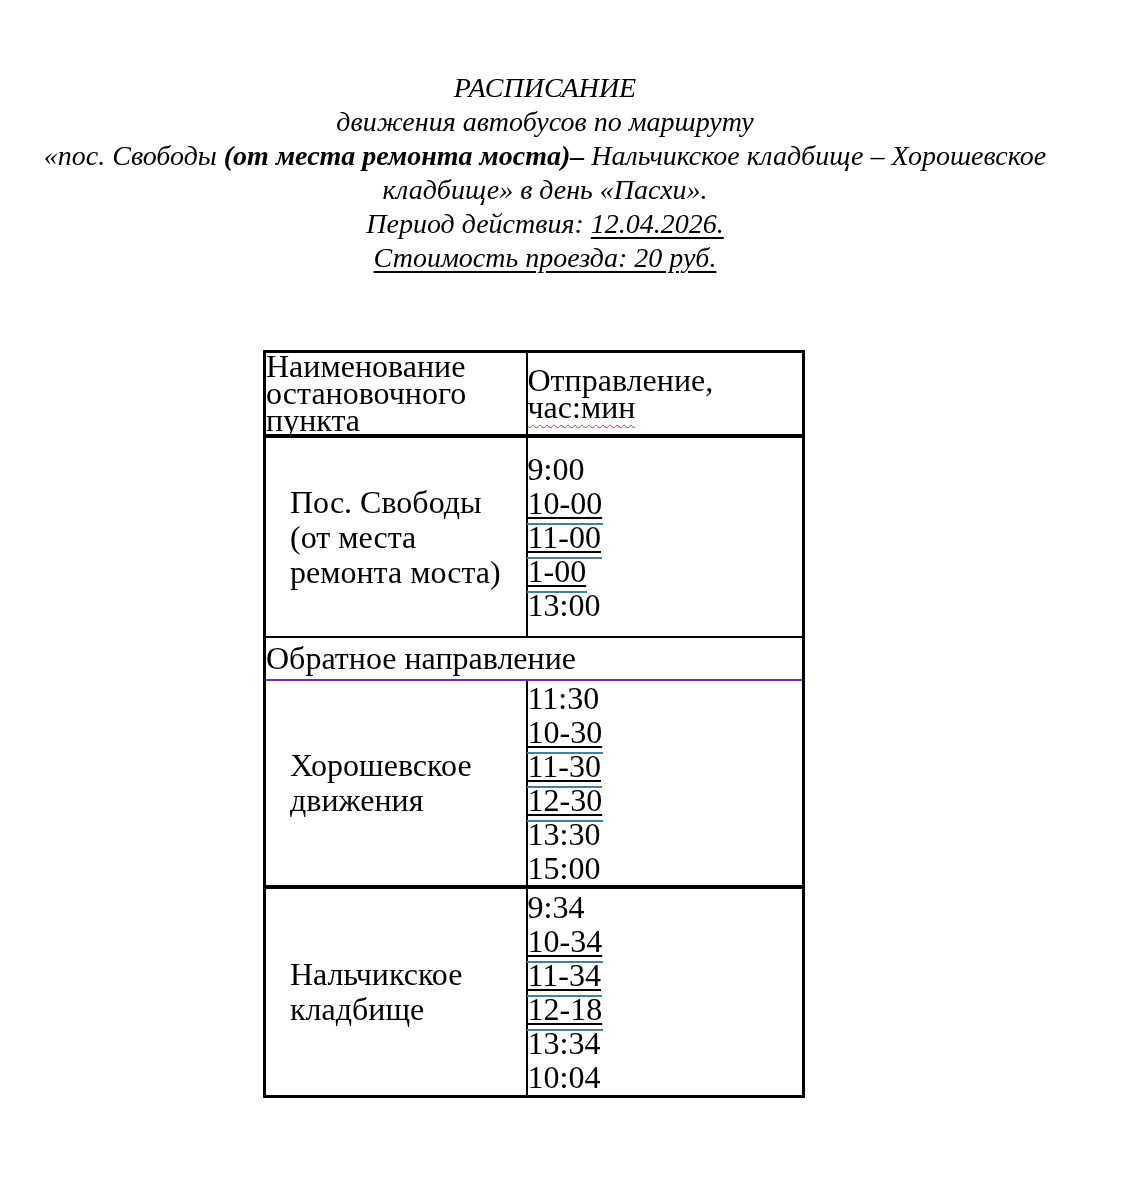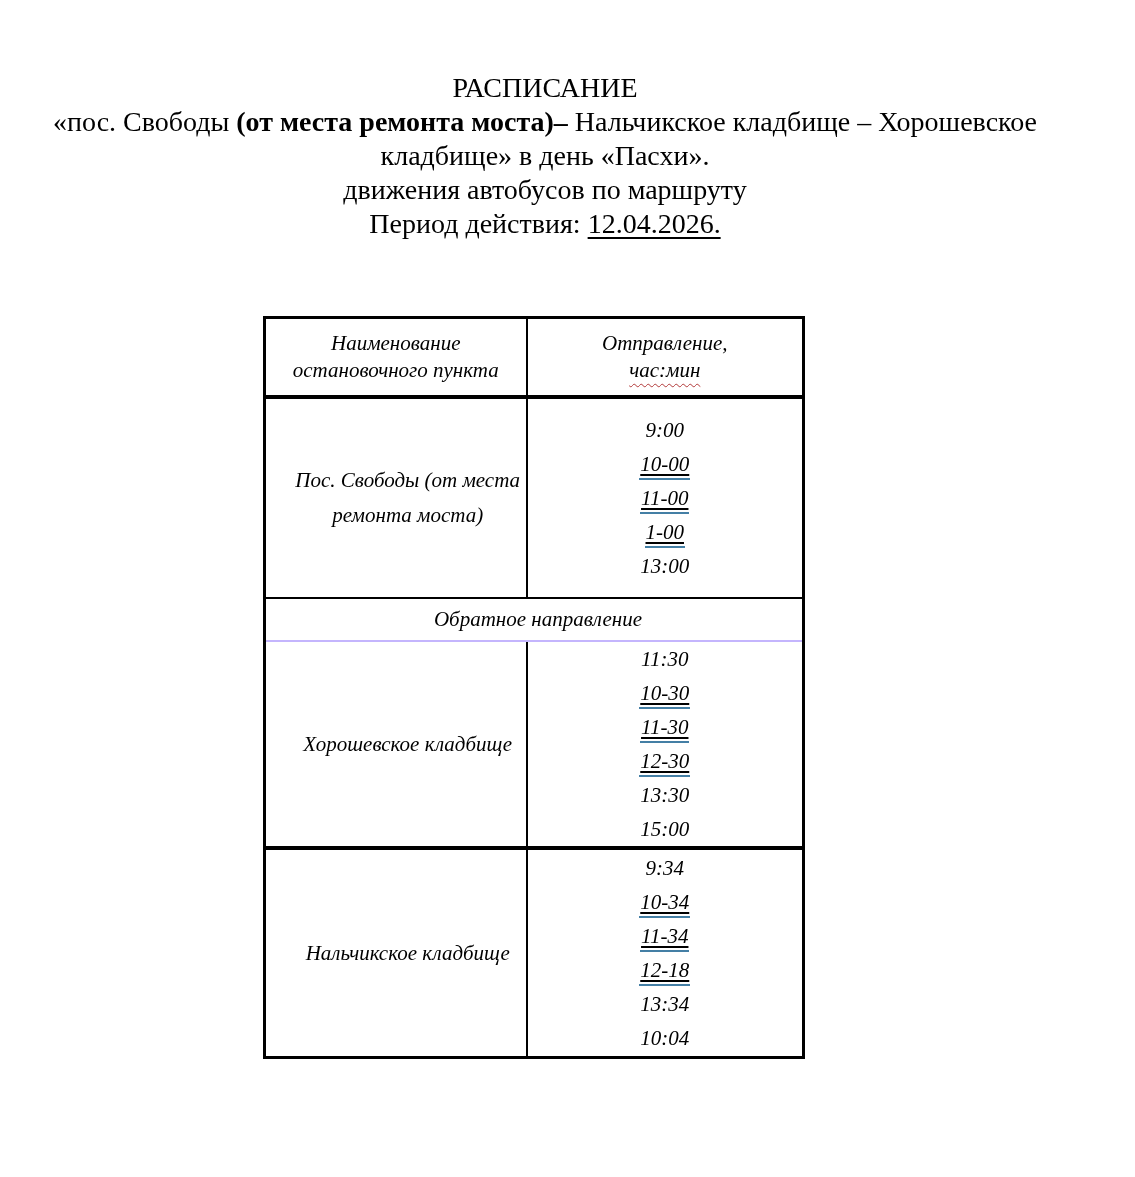--- a/index.html
+++ b/index.html
@@ -14,57 +14,54 @@
     color: #000000;
     overflow: hidden;
   }
   .doc-header {
     width: 1090px;
     padding-top: 71px;
     text-align: center;
     font-size: 28px;
     line-height: 34px;
   }
-  .doc-header .line { white-space: pre-wrap; }
+  .doc-header .line { white-space: pre-wrap; font-style: italic; }
   .bold { font-weight: bold; }
   .u-black {
     text-decoration: underline;
     text-decoration-thickness: 2px;
     text-underline-offset: 4px;
   }
   table.schedule {
     border-collapse: collapse;
     table-layout: fixed;
     margin: 75px 0 0 263px;
     border: 3px solid #000;
   }
   col.c1 { width: 262px; }
   col.c2 { width: 277px; }
   td {
     border: 2px solid #000;
-    text-align: center;
     vertical-align: middle;
-    font-size: 21px;
+    font-size: 32px;
     padding: 0;
-    font-style: italic;
   }
   tr.thead td {
     height: 76px;
     line-height: 27px;
     border-top: 3px solid #000;
     border-bottom: 4px solid #000;
   }
   tr.row-out td  { height: 198px; }
   tr.row-back1 td { height: 197px; border-bottom: 4px solid #000; }
   tr.row-back2 td { height: 206px; border-bottom: 3px solid #000; }
   tr.divider td {
     height: 41px;
     line-height: 41px;
-    border-bottom: 2px solid #c4b5fd;
-    padding-left: 8px;
+    border-bottom: 2px solid #6d28d9;
   }
   td.stop-name { line-height: 35px; padding-left: 24px; }
   .time-line { height: 34px; line-height: 34px; }
   .sq {
     text-decoration-line: underline;
     text-decoration-style: wavy;
     text-decoration-color: #b23a3a;
     text-decoration-thickness: 1px;
     text-underline-offset: 6px;
   }
@@ -82,23 +79,24 @@
     bottom: -4px;
     height: 2px;
     background: #447fa5;
   }
 </style>
 </head>
 <body>
 
 <div class="doc-header">
   <div class="line">РАСПИСАНИЕ</div>
+  <div class="line">движения автобусов по маршруту</div>
   <div class="line"><span>«пос. Свободы </span><span class="bold">(от места ремонта моста)–</span><span> Нальчикское кладбище – Хорошевское кладбище» в день «Пасхи».</span></div>
-  <div class="line">движения автобусов по маршруту</div>
   <div class="line"><span>Период действия: </span><span class="u-black">12.04.2026.</span></div>
+  <div class="line"><span class="u-black">Стоимость проезда: 20 руб.</span></div>
 </div>
 
 <table class="schedule">
   <colgroup>
       <col class="c1">
       <col class="c2">
     </colgroup>
   <tbody>
       <tr class="thead">
     <td>Наименование остановочного пункта</td>
@@ -119,21 +117,21 @@
 
         <div class="time-line"><span class="time-text dbl">1-00</span></div>
 
         <div class="time-line"><span class="time-text">13:00</span></div>
       </td>
   </tr>
   <tr class="divider">
     <td colspan="2">Обратное направление</td>
   </tr>
   <tr class="row-back1">
-    <td class="stop-name">Хорошевское кладбище</td>
+    <td class="stop-name">Хорошевское движения</td>
     <td class="times">
 
         <div class="time-line"><span class="time-text">11:30</span></div>
 
         <div class="time-line"><span class="time-text dbl">10-30</span></div>
 
         <div class="time-line"><span class="time-text dbl">11-30</span></div>
 
         <div class="time-line"><span class="time-text dbl">12-30</span></div>
 

